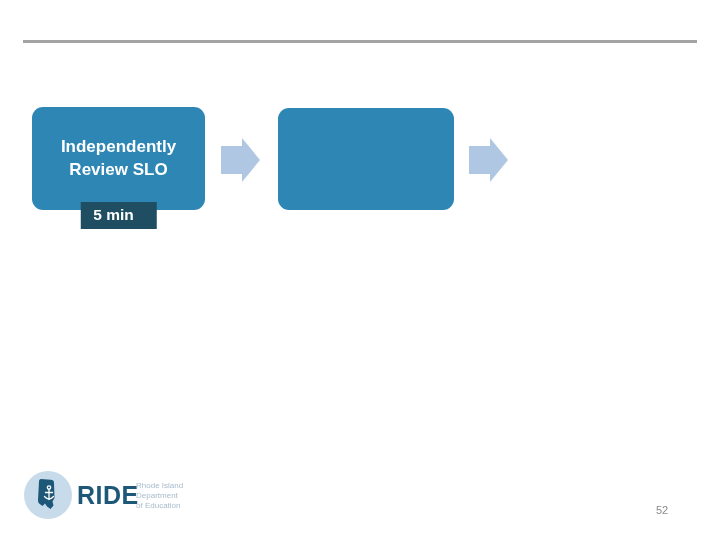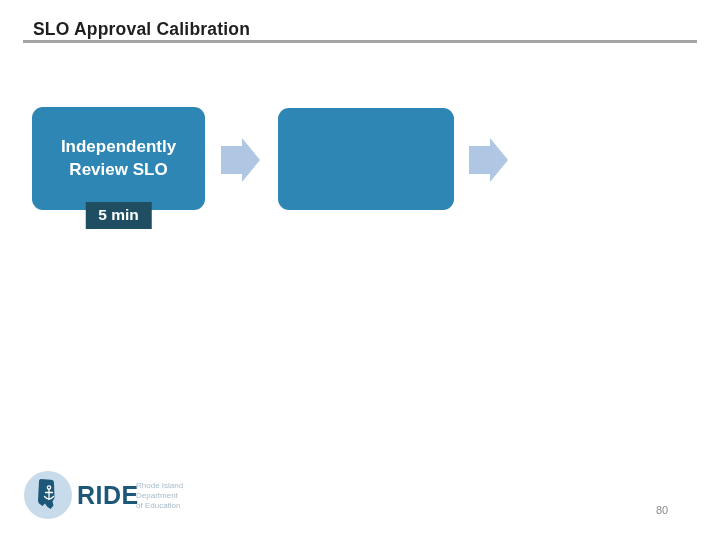--- a/index.html
+++ b/index.html
@@ -64,21 +64,21 @@
   }
   .duration-badge {
     position: absolute;
     left: 50%;
     bottom: -19px;
     transform: translateX(-50%);
     background: var(--duration-fill, #1f4e63);
     color: #ffffff;
     font-size: 15.5px;
     font-weight: 700;
-    padding: 4px 13px 5px 13px;
+    padding: 4px 23px 5px 13px;
     white-space: nowrap;
   }
   .flow-arrow {
     position: absolute;
     top: 138px;
     width: 39px;
     height: 44px;
   }
   .arrow-1 { left: 221px; }
   .arrow-2 { left: 469px; }
@@ -129,21 +129,20 @@
     text-align: center;
     font-size: 11px;
     color: var(--page-number-text, #8a8a8a);
   }
 </style>
 </head>
 <body>
 
 <div class="slide">
 
-  <div class="page-title">SLO Approval Calibration</div>
   <div class="title-rule"></div>
 
   <div class="flow">
 
     <div class="step step-1">
       <div class="step-label">Independently
 Review SLO</div>
       <div class="duration-badge">5 min</div>
     </div>
 
@@ -178,15 +177,15 @@
           <path d="M20.5,25.5 Q25,30.5 29.5,25.5"></path>
         </g>
       </svg>
     </div>
     <div class="logo-acronym">RIDE</div>
     <div class="logo-org">Rhode Island
 Department
 of Education</div>
   </div>
 
-  <div class="page-number">80</div>
+  <div class="page-number">52</div>
 
 </div>
 
 </body></html>

